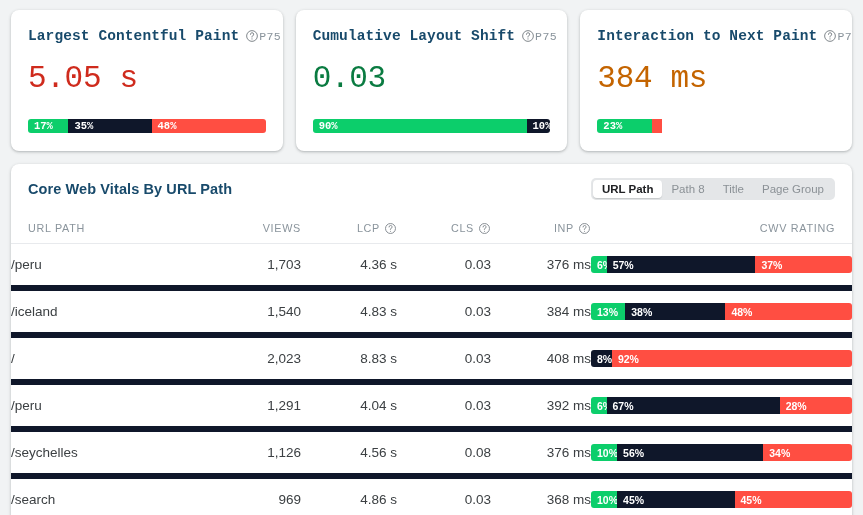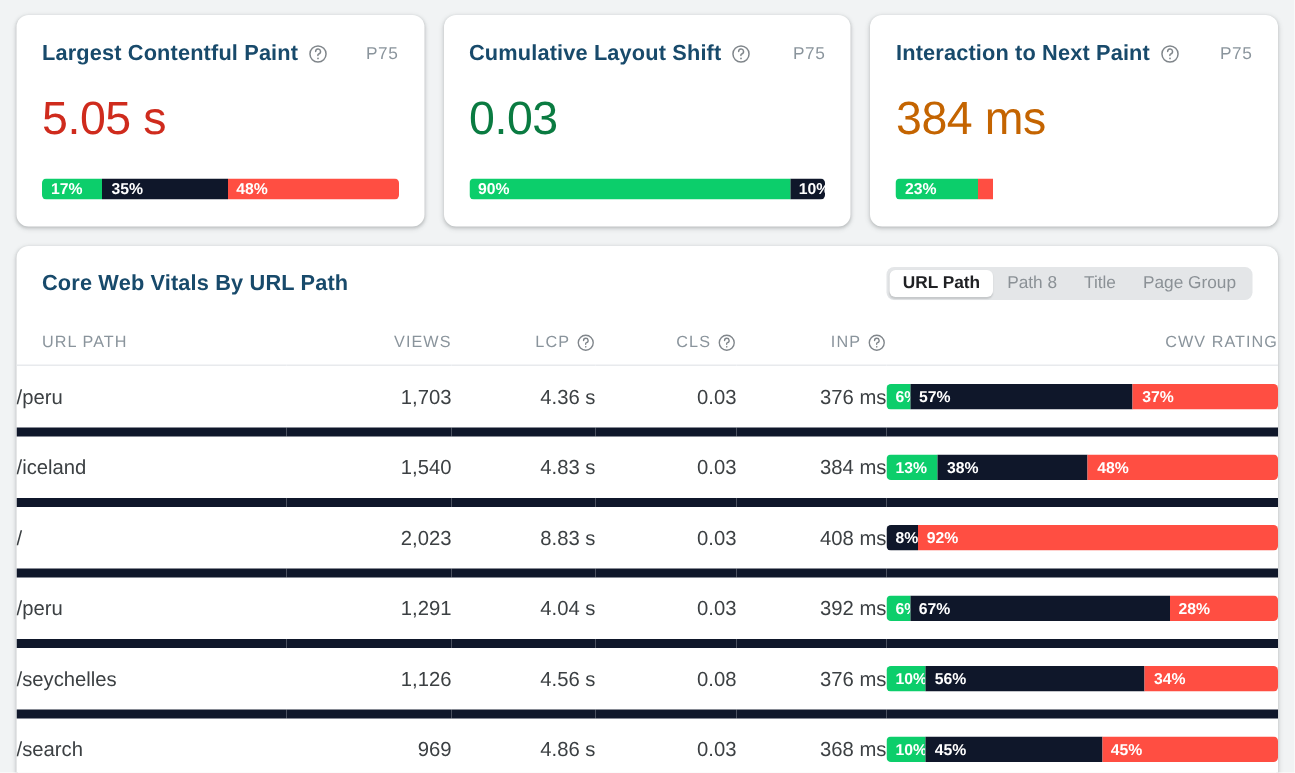--- a/index.html
+++ b/index.html
@@ -20,20 +20,21 @@
     position: relative;
     box-sizing: border-box;
     padding: 10px 11px;
   }
 
   
   .cards-row {
     display: flex;
     gap: 13px;
     align-items: stretch;
+    font-family: Liberation Mono, monospace;
   }
   .card {
     background: #ffffff;
     border-radius: 8px;
     box-shadow: 0 1px 2px rgba(60,64,67,.22), 0 1px 3px 1px rgba(60,64,67,.10);
     box-sizing: border-box;
     position: relative;
     overflow: hidden;
   }
   .metric-card {
@@ -182,21 +183,21 @@
     color: #8a949c;
     border-bottom: 1px solid #e8eaed;
     white-space: nowrap;
   }
   .th-in {
     display: flex;
     align-items: center;
   }
   .th-left  { justify-content: flex-start; padding-left: 17px; }
   .th-right { justify-content: flex-end; }
-  .th-pad-r { }
+  .th-pad-r { padding-right: 17px; }
   .th-in .help-icon { margin-left: 4px; width: 13px; height: 13px; }
 
   table.cwv tbody td {
     height: 41px;
     border-bottom: 6px solid #0f172a;
     font-size: 13.5px;
     color: #3c4043;
     white-space: nowrap;
   }
   table.cwv tbody tr:last-child td { border-bottom: none; }

